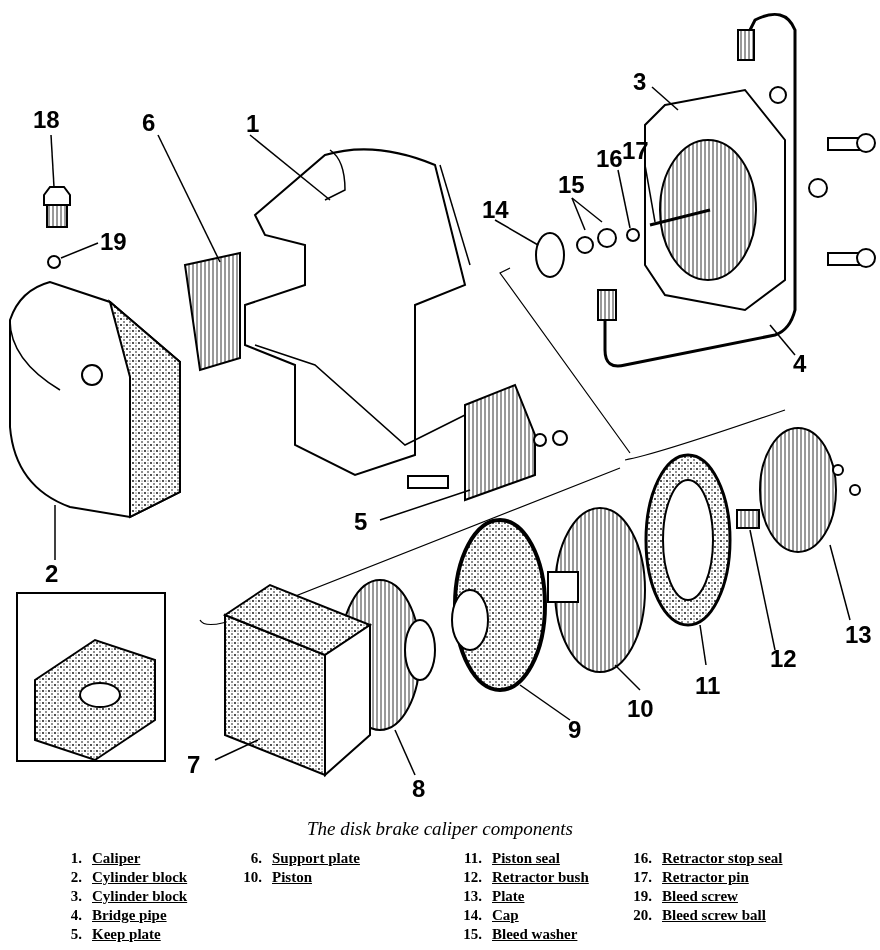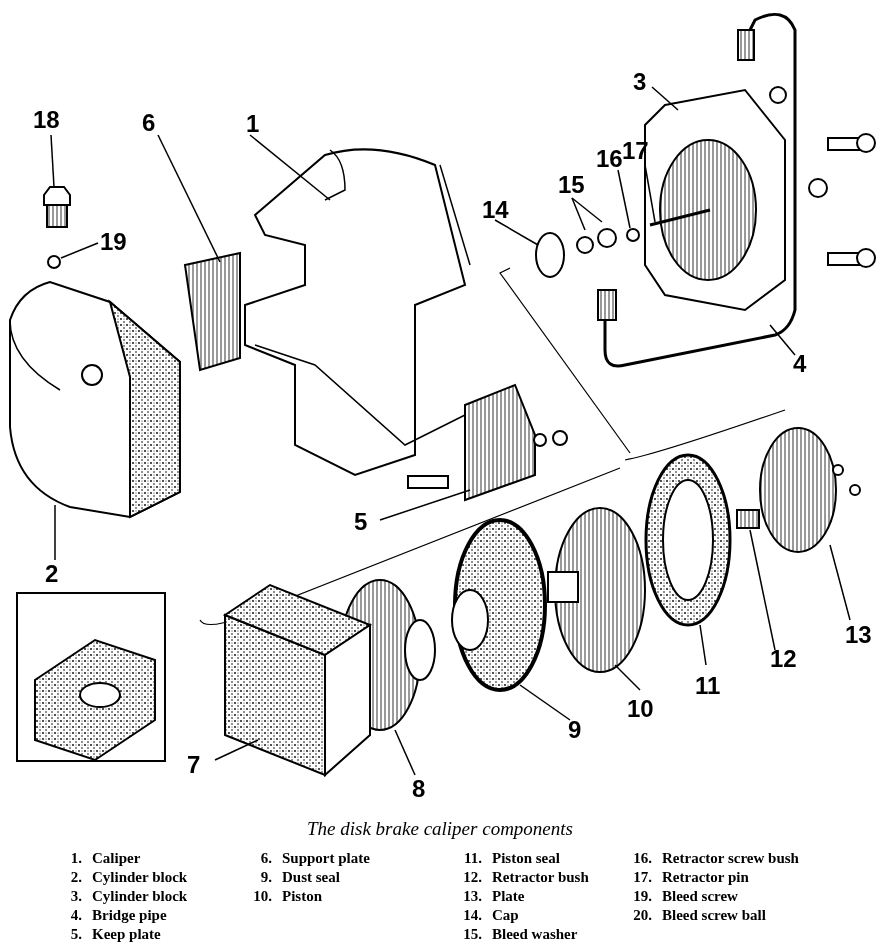--- a/index.html
+++ b/index.html
@@ -2,21 +2,21 @@
 <html><head>
 <meta charset="utf-8">
 <style>
   html,body{margin:0;padding:0;background:#fff;}
   body{width:880px;height:950px;position:relative;overflow:hidden;font-family:"Liberation Serif",serif;color:#000;}
   #diagram{position:absolute;left:0;top:0;width:880px;height:815px;}
   .callout{font-family:"Liberation Sans",sans-serif;font-size:24px;font-weight:bold;}
   #caption{position:absolute;left:0;width:880px;top:818px;text-align:center;font-style:italic;font-size:19px;}
   #legend{position:absolute;left:56px;top:850px;}
   .col{position:absolute;top:0;}
-  .row{height:19px;font-weight:bold;font-size:15px;white-space:nowrap;}
+  .row{height:19px;font-weight:bold;font-size:15px;white-space:nowrap;text-decoration:underline;}
   .row .n{display:inline-block;width:26px;text-align:right;margin-right:10px;}
 </style>
 </head>
 <body>
 
 <svg id="diagram" viewBox="0 0 880 815" xmlns="http://www.w3.org/2000/svg">
   <defs>
     <pattern id="stip" width="6" height="6" patternUnits="userSpaceOnUse">
       <rect width="6" height="6" fill="#fff"></rect>
       <circle cx="1" cy="1" r="0.9" fill="#000"></circle>
@@ -189,31 +189,30 @@
 <div id="caption">The disk brake caliper components</div>
 
 <div id="legend">
   <div class="col" style="left:0;">
     <div class="row"><span class="n">1.</span><span>Caliper</span></div>
     <div class="row"><span class="n">2.</span><span>Cylinder block</span></div>
     <div class="row"><span class="n">3.</span><span>Cylinder block</span></div>
     <div class="row"><span class="n">4.</span><span>Bridge pipe</span></div>
     <div class="row"><span class="n">5.</span><span>Keep plate</span></div>
   </div>
-  <div class="col" style="left:190px;">
+  <div class="col" style="left:180px;">
     <div class="row"><span class="n">6.</span><span>Support plate</span></div>
-    <div class="row"><span class="n">9.</span><span>Dust seal</span></div>
     <div class="row"><span class="n">10.</span><span>Piston</span></div>
   </div>
   <div class="col" style="left:400px;">
     <div class="row"><span class="n">11.</span><span>Piston seal</span></div>
     <div class="row"><span class="n">12.</span><span>Retractor bush</span></div>
     <div class="row"><span class="n">13.</span><span>Plate</span></div>
     <div class="row"><span class="n">14.</span><span>Cap</span></div>
     <div class="row"><span class="n">15.</span><span>Bleed washer</span></div>
   </div>
   <div class="col" style="left:570px;">
-    <div class="row"><span class="n">16.</span><span>Retractor screw bush</span></div>
+    <div class="row"><span class="n">16.</span><span>Retractor stop seal</span></div>
     <div class="row"><span class="n">17.</span><span>Retractor pin</span></div>
     <div class="row"><span class="n">19.</span><span>Bleed screw</span></div>
     <div class="row"><span class="n">20.</span><span>Bleed screw ball</span></div>
   </div>
 </div>
 
 </body></html>

